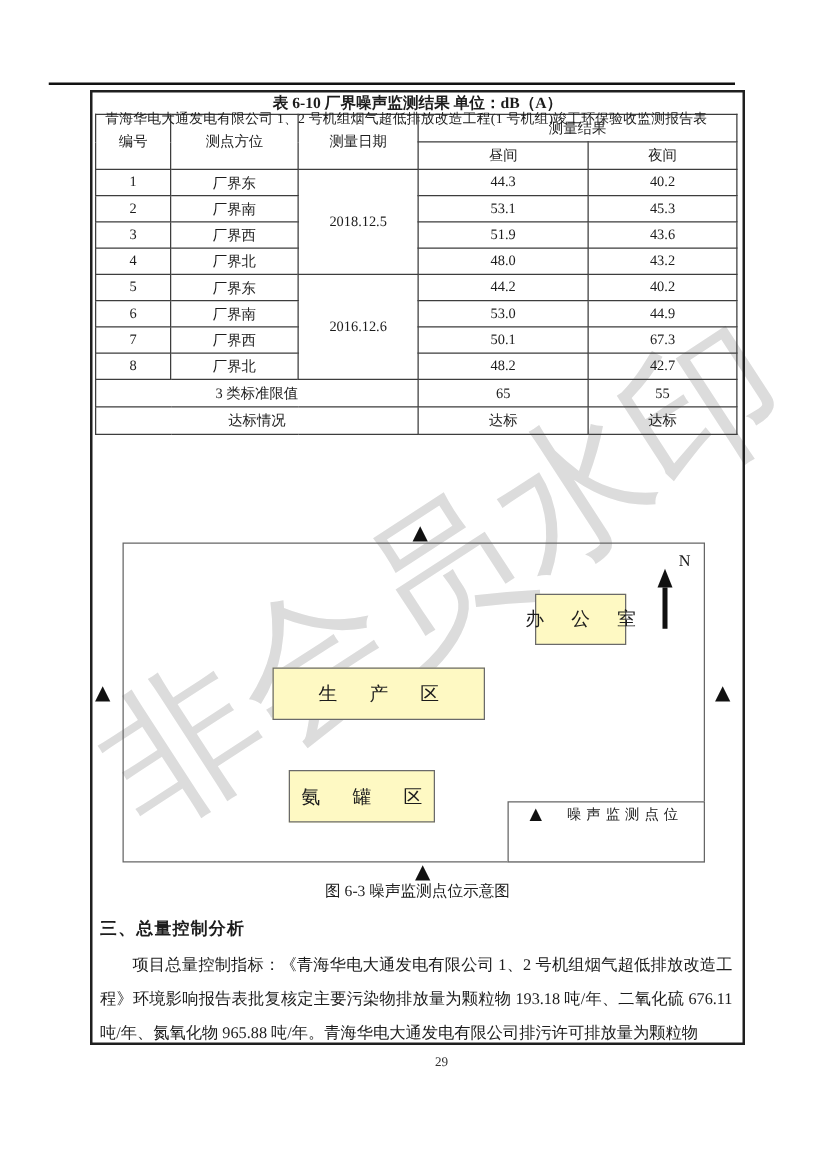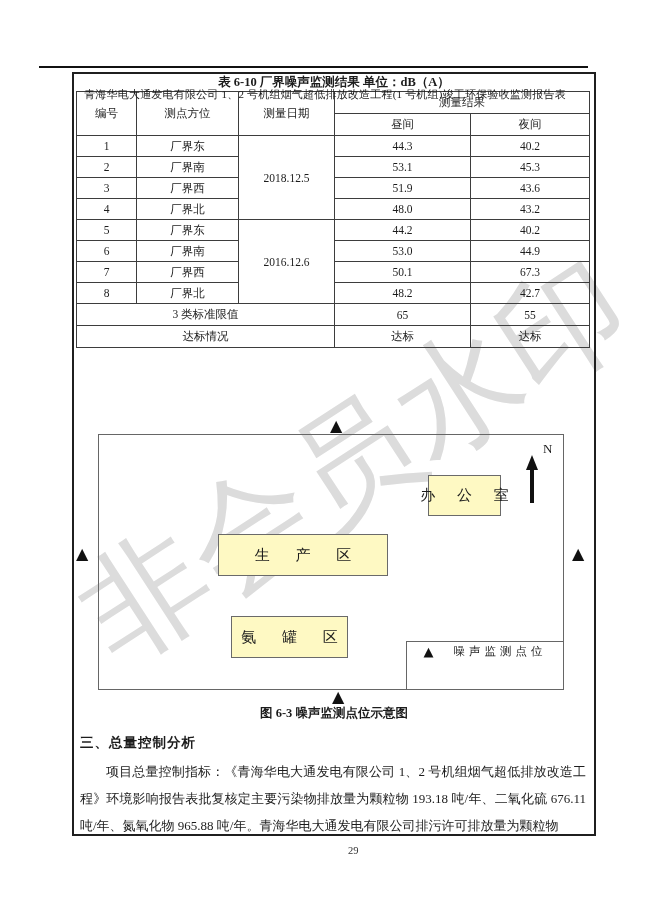--- a/index.html
+++ b/index.html
@@ -87,21 +87,21 @@
   .tri {
     position:absolute; font-family:"DejaVu Sans",sans-serif;
     font-size:16px; line-height:16px; color:#111;
   }
   .tri-top    { left:256px; top:0; }
   .tri-left   { left:2px;   top:128px; }
   .tri-right  { left:498px; top:128px; }
   .tri-bottom { left:258px; top:271px; }
   .fig-caption {
     position:absolute; top:287px; left:0; width:100%;
-    text-align:center; font-size:12.5px; font-weight:bold;
+    text-align:center; font-size:12.5px; font-weight:normal;
   }
 
   .area-box {
     position:absolute; border:1px solid #6a6a6a; background:#fef9c3;
     display:flex; align-items:center; justify-content:center;
     font-size:15px; letter-spacing:11px; text-indent:11px; white-space:nowrap;
   }
   .office-box     { left:329px; top:40px;  width:73px;  height:41px; letter-spacing:9px; text-indent:9px; }
   .production-box { left:119px; top:99px;  width:170px; height:42px; }
   .ammonia-box    { left:132px; top:181px; width:117px; height:42px; }

